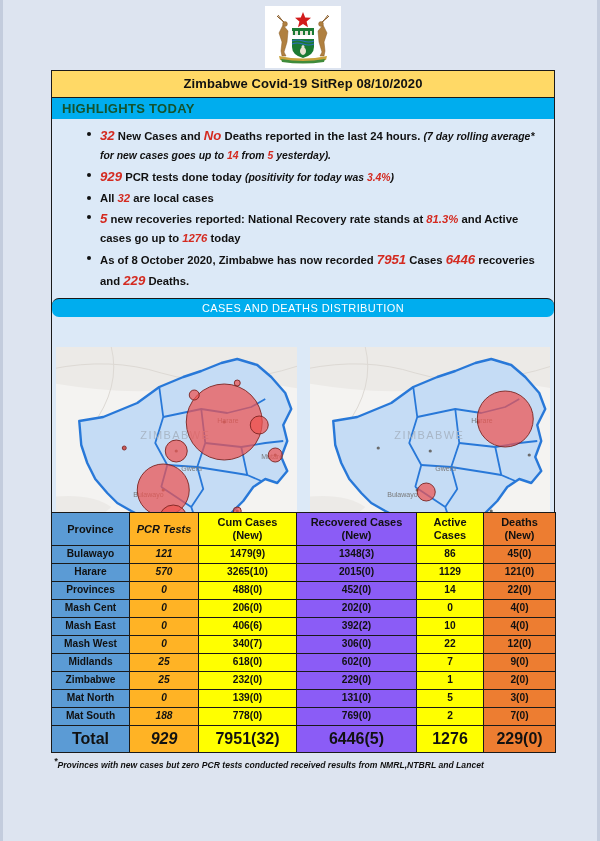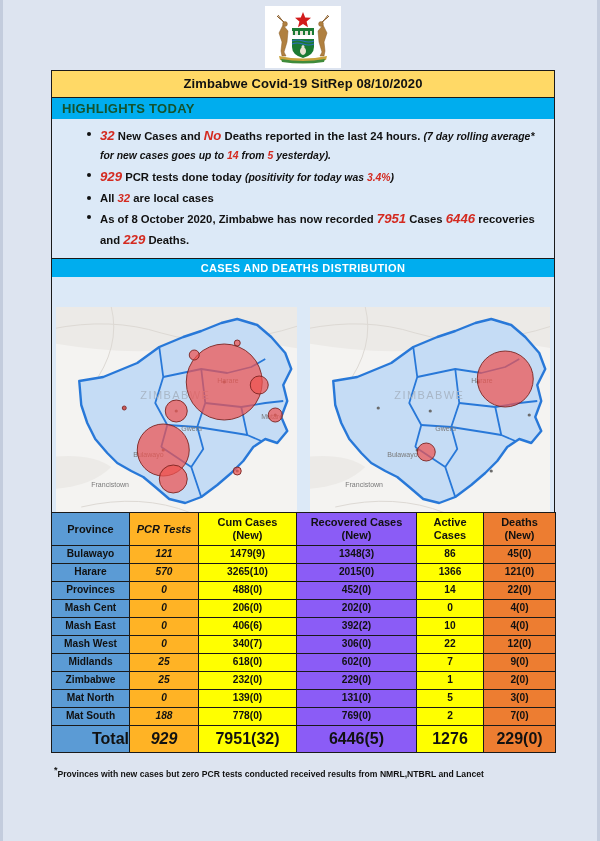--- a/index.html
+++ b/index.html
@@ -99,26 +99,27 @@
     border-radius: 50%;
   }
   .num { color: #d42a20; font-weight: bold; font-style: italic; }
   .big { font-size: 13.2px; }
   .ital { font-style: italic; font-weight: bold; font-size: 10.4px; }
 
   
   #dist-band {
     background: #00adee;
     color: #ffffff;
-    font-weight: bold;
+    font-weight: normal;
     font-size: 11px;
     text-align: center;
     padding: 3px 0 3px 0;
     letter-spacing: 0.4px;
     border-top: 1.5px solid #1a1a1a;
+    border-radius: 7px;
   }
 
   
   #maps {
     display: flex;
     gap: 13px;
     padding: 4px 4px 4px 4px;
     background: #dce9f7;
   }
   .map {
@@ -160,25 +161,26 @@
   }
   .c-prov   { background: #5b9bd5; }
   .c-pcr    { background: #ffb325; font-style: italic; }
   .c-cum    { background: #ffff00; }
   .c-rec    { background: #8b5cf6; }
   .c-act    { background: #ffff00; margin-left: 7px; }
   .c-death  { background: #ed7d31; }
 
   td.name { text-align: left; padding-left: 7px; }
   tr.total td, tr.total th { font-size: 16px; height: 24px; }
-  tr.total td.name { font-size: 16px; text-align: right; }
+  tr.total td.name { font-size: 16px; }
 
   #footnote {
-    margin-top: 12px;
+    margin-top: 3px;
     font-size: 8.6px;
+    font-style: italic;
     font-weight: bold;
     color: #111111;
     padding-left: 3px;
   }
   #footnote sup { font-size: 9px; }
 </style>
 </head>
 <body>
 
 <div id="page">
@@ -229,20 +231,21 @@
 
     <div id="title-band">Zimbabwe Covid-19 SitRep 08/10/2020</div>
 
     <div id="highlights-band">HIGHLIGHTS TODAY</div>
 
     <div id="bullets">
       <ul class="bullets" id="bullet-list">
           <li><span class="num big">32</span><span> New Cases and </span><span class="num big">No</span><span> Deaths reported in the last 24 hours. </span><span class="ital">(7 day rolling average* for new cases goes up to </span><span class="ital num">14</span><span class="ital"> from </span><span class="ital num">5</span><span class="ital"> yesterday).</span></li>
           <li><span class="num big">929</span><span> PCR tests done today </span><span class="ital">(positivity for today was </span><span class="ital num">3.4%</span><span class="ital">)</span></li>
           <li><span>All </span><span class="num">32</span><span> are local cases</span></li>
+          <li><span class="num big">5</span><span> new recoveries reported: National Recovery rate stands at </span><span class="num">81.3%</span><span> and Active cases go up to </span><span class="num">1276</span><span> today</span></li>
           <li><span>As of 8 October 2020, Zimbabwe has now recorded </span><span class="num big">7951</span><span> Cases </span><span class="num big">6446</span><span> recoveries and </span><span class="num big">229</span><span> Deaths.</span></li>
         </ul>
     </div>
 
     <div id="dist-band">CASES AND DEATHS DISTRIBUTION</div>
 
     <div id="maps">
 
       <div class="map">
         <svg viewBox="0 0 250 227" preserveAspectRatio="xMidYMid slice">
@@ -379,21 +382,21 @@
             <td class="c-cum">1479(9)</td>
             <td class="c-rec">1348(3)</td>
             <td class="c-act">86</td>
             <td class="c-death">45(0)</td>
           </tr>
           <tr>
             <td class="c-prov name">Harare</td>
             <td class="c-pcr">570</td>
             <td class="c-cum">3265(10)</td>
             <td class="c-rec">2015(0)</td>
-            <td class="c-act">1366</td>
+            <td class="c-act">1129</td>
             <td class="c-death">121(0)</td>
           </tr>
           <tr>
             <td class="c-prov name">Provinces</td>
             <td class="c-pcr">0</td>
             <td class="c-cum">488(0)</td>
             <td class="c-rec">452(0)</td>
             <td class="c-act">14</td>
             <td class="c-death">22(0)</td>
           </tr>

